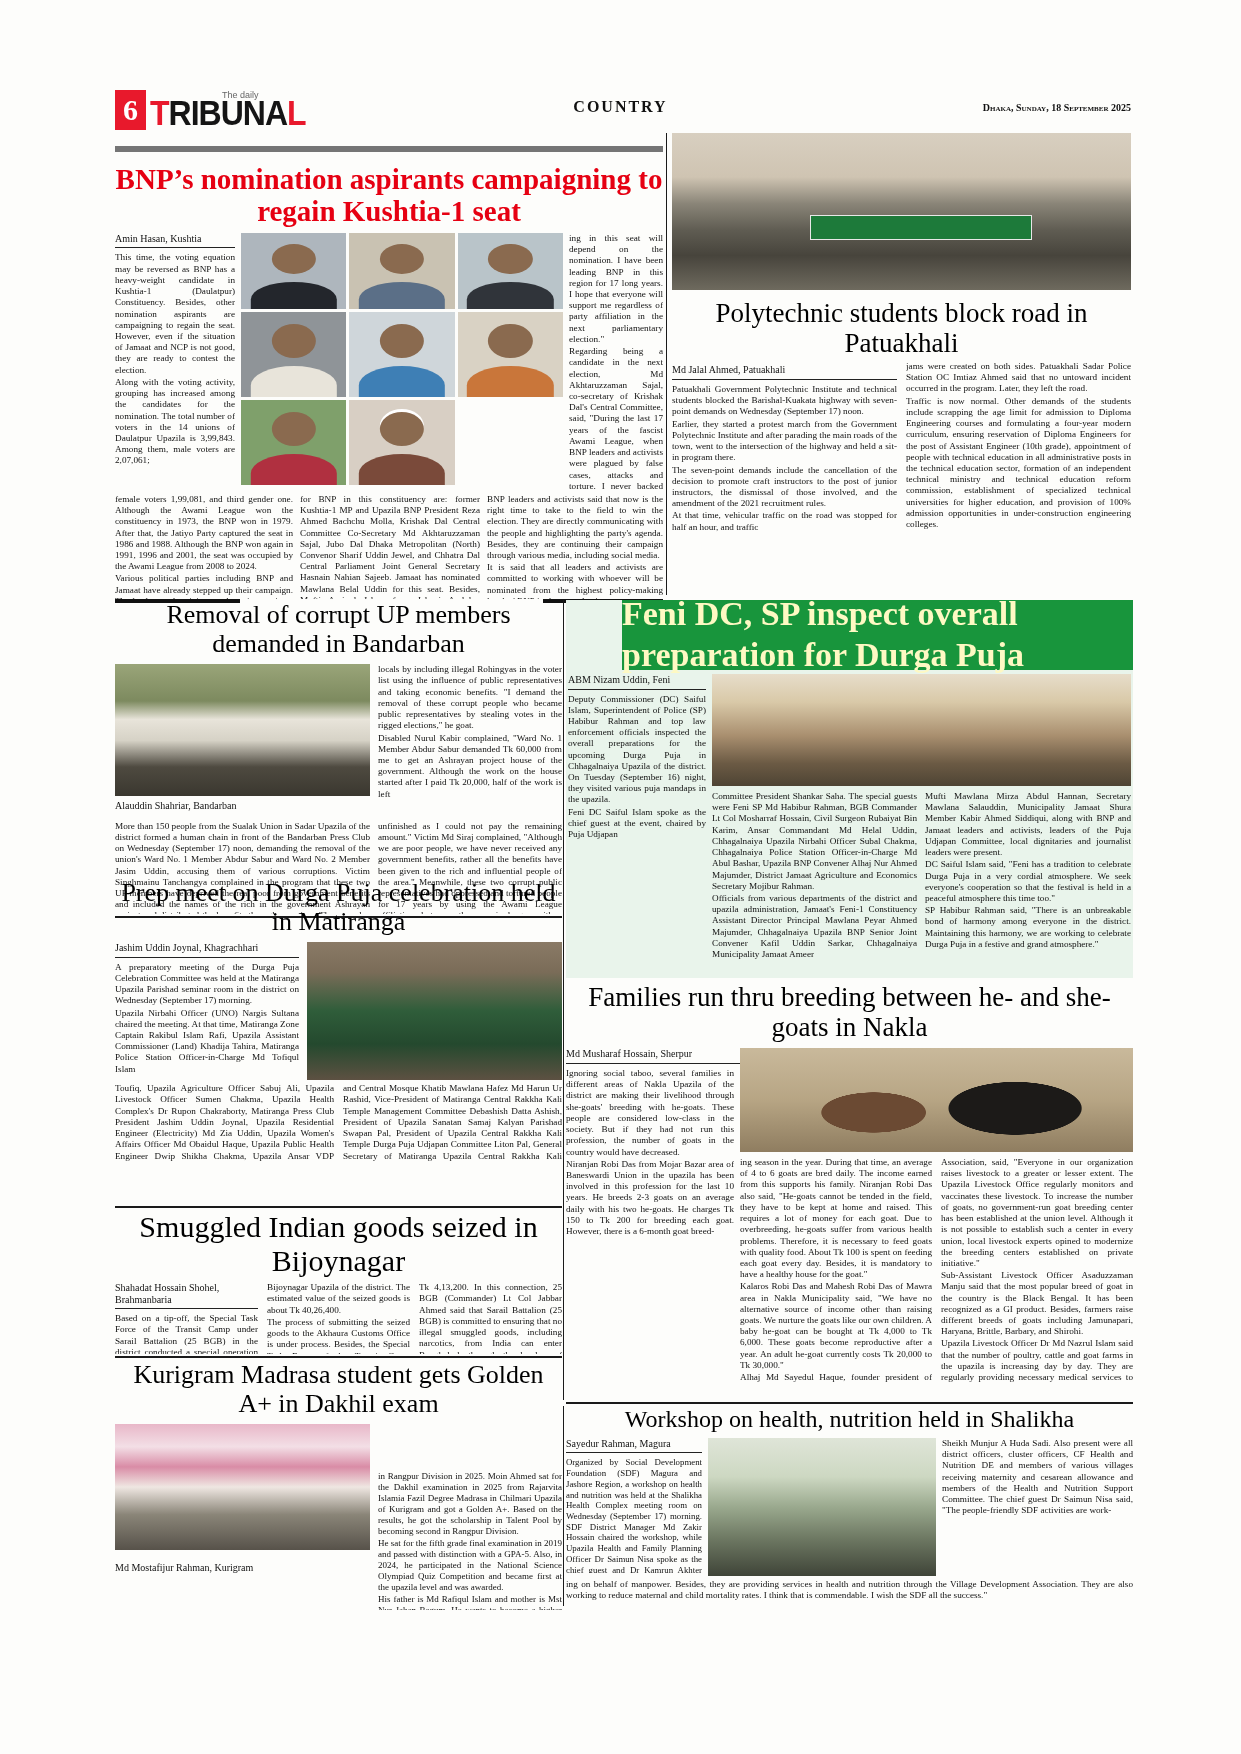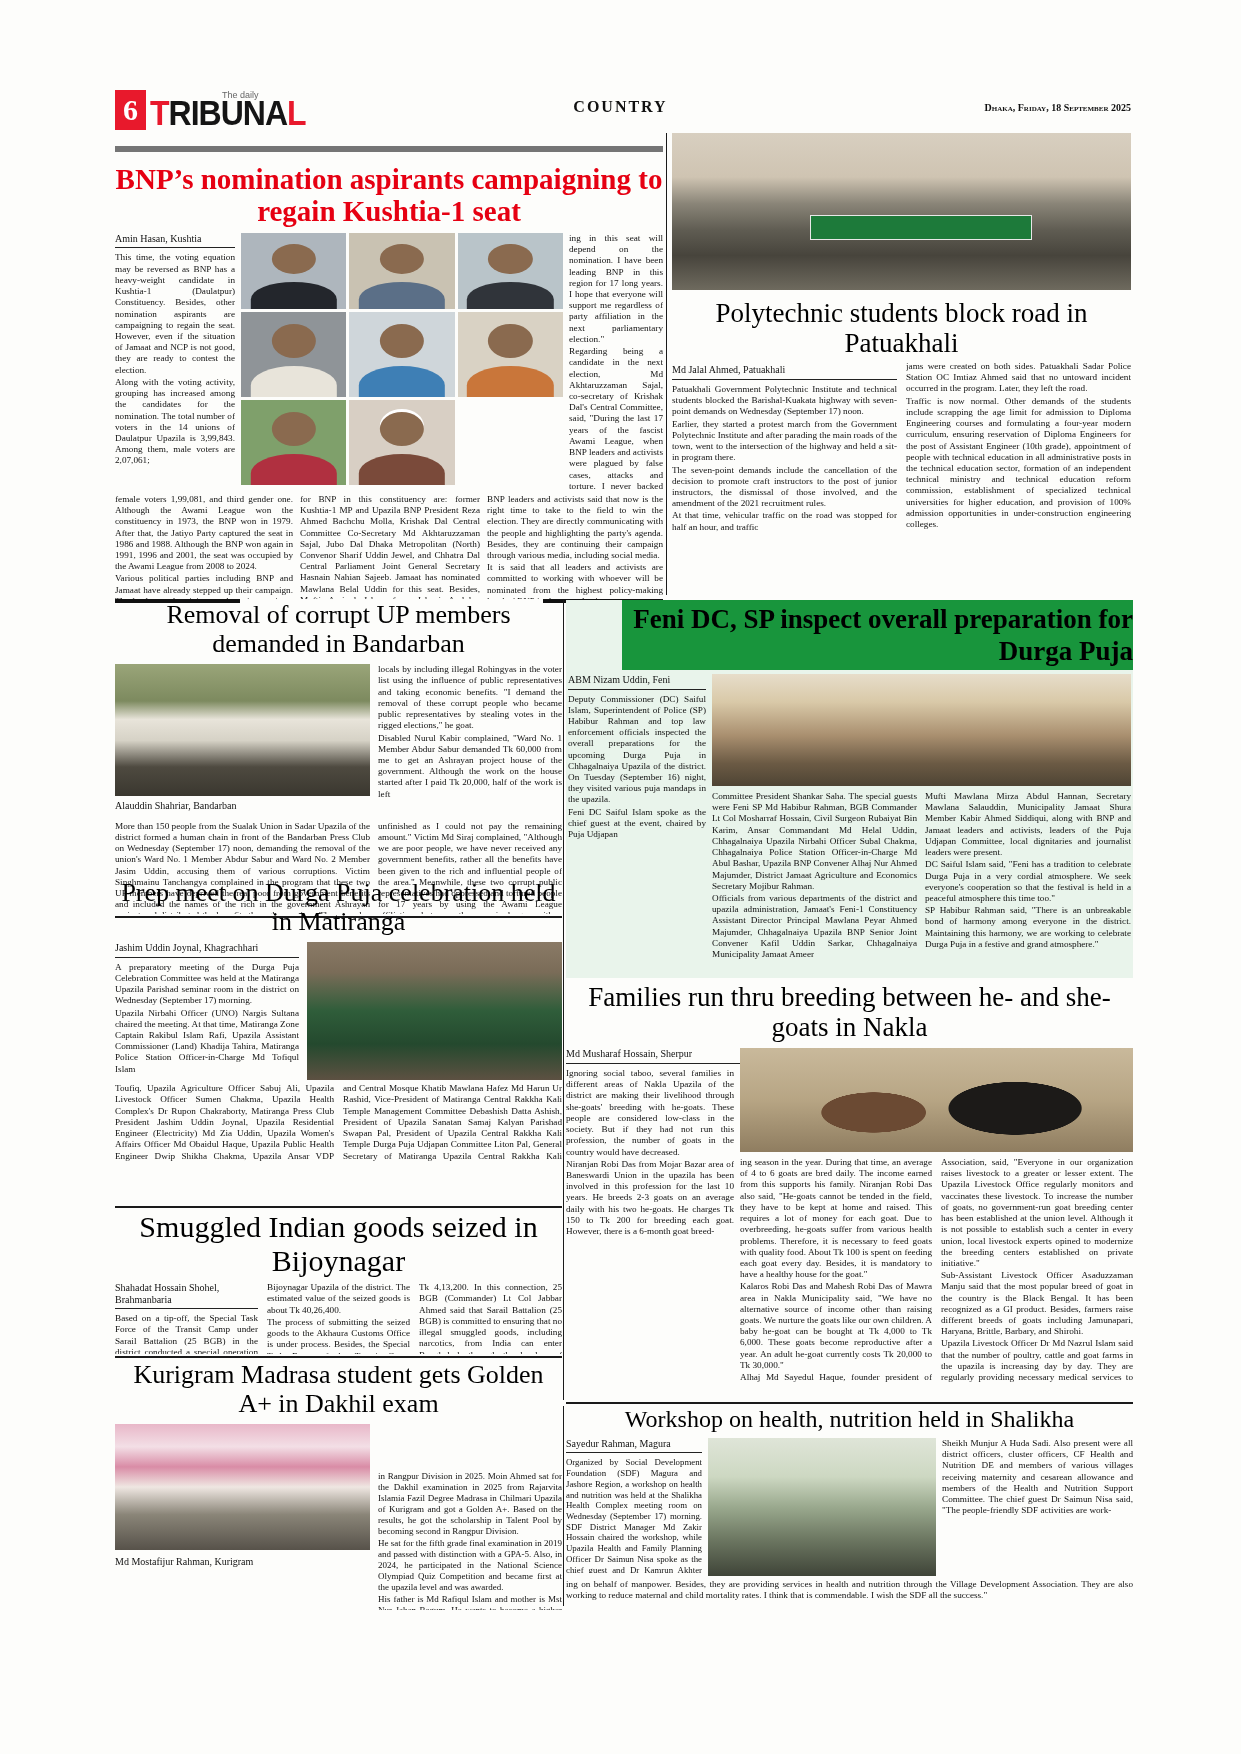--- a/index.html
+++ b/index.html
@@ -52,38 +52,38 @@
   .pt2{background:#c9c2b2;} .pt2::after{background:#5b6f87;}
   .pt3{background:#b9c4c9;} .pt3::after{background:#30343a;}
   .pt4{background:#8f9498;} .pt4::after{background:#e8e4da;}
   .pt5{background:#cfd6da;} .pt5::after{background:#3e7fb5;}
   .pt6{background:#d9d2c4;} .pt6::after{background:#c9763a;}
   .pt7{background:#7fa06b;} .pt7::after{background:#b03040;}
   .pt8{background:#d8cfc4;} .pt8::after{background:#7a4a3a;}
   .pt8::before{background:#8a6a4f;box-shadow:0 -3px 0 0 #fff;}
   
   .feni-bg{background:#e9f4eb;}
-  .feni-banner{background:#18953c;color:#000000;font-weight:bold;font-size:27px;line-height:1.2;
-      text-align:right;font-family:"Liberation Serif",serif;display:flex;align-items:center;justify-content:center;}
+  .feni-banner{background:#18953c;color:#fef9c3;font-weight:bold;font-size:34px;line-height:1.2;
+      text-align:left;font-family:"Liberation Serif",serif;display:flex;align-items:center;justify-content:center;}
   .photo-grid{display:grid;grid-template-columns:repeat(3,1fr);gap:3px;}
 </style>
 </head>
 <body>
 
 <div class="abs" style="left:115px;top:90px;width:1016px;height:44px;">
   <div class="flexrow" style="align-items:flex-start;">
     <div class="pagenum">6</div>
     <div style="margin-left:4px;">
       <div class="logo-daily">The daily</div>
       <div class="logo-main"><span class="logo-red">T</span><span class="logo-black">RIBUNA</span><span class="logo-red">L</span></div>
     </div>
   </div>
 </div>
 <div class="abs section-label" style="left:0;right:0;top:98px;">COUNTRY</div>
-<div class="abs edition-date" style="right:110px;top:102px;width:300px;">Dhaka, Friday, 18 September 2025</div>
+<div class="abs edition-date" style="right:110px;top:102px;width:300px;">Dhaka, Sunday, 18 September 2025</div>
 
 <div class="abs graybar" style="left:115px;top:146px;width:548px;height:6px;"></div>
 
 <div class="abs" style="left:115px;top:156px;width:548px;height:442px;overflow:hidden;margin-top:7px;">
   <div class="hl hl-red">BNP’s nomination aspirants campaigning to regain Kushtia-1 seat</div>
   <div class="flexrow" style="margin-top:5px;gap:6px;height:256px;">
     <div style="width:120px;flex:none;">
       <div class="byline">Amin Hasan, Kushtia</div>
       <div class="body-col" style="height:232px;">
         <p>This time, the voting equation may be reversed as BNP has a heavy-weight candidate in Kushtia-1 (Daulatpur) Constituency. Besides, other nomination aspirants are campaigning to regain the seat. However, even if the situation of Jamaat and NCP is not good, they are ready to contest the election.</p>
@@ -239,21 +239,21 @@
   </div>
 </div>
 
 <div class="abs hrule" style="left:115px;top:1356px;width:447px;height:2px;"></div>
 
 <div class="abs" style="left:115px;top:1360px;width:447px;height:250px;overflow:hidden;">
   <div class="hl hl-26">Kurigram Madrasa student gets Golden A+ in Dakhil exam</div>
   <div class="flexrow" style="margin-top:6px;gap:8px;">
     <div style="width:255px;flex:none;">
       <div class="ph ph-kurigram" style="width:255px;height:126px;"></div>
-      <div class="byline" style="margin-top:6px;border-bottom:none;">Md Mostafijur Rahman, Kurigram</div>
+      <div class="byline" style="margin-top:12px;border-bottom:none;">Md Mostafijur Rahman, Kurigram</div>
     </div>
     <div class="body-col" style="width:184px;flex:none;height:148px;font-size:9px;margin-top:47px;">
       <p>in Rangpur Division in 2025. Moin Ahmed sat for the Dakhil examination in 2025 from Rajarvita Islamia Fazil Degree Madrasa in Chilmari Upazila of Kurigram and got a Golden A+. Based on the results, he got the scholarship in Talent Pool by becoming second in Rangpur Division.</p>
       <p>He sat for the fifth grade final examination in 2019 and passed with distinction with a GPA-5. Also, in 2024, he participated in the National Science Olympiad Quiz Competition and became first at the upazila level and was awarded.</p>
       <p>His father is Md Rafiqul Islam and mother is Mst Nur Jahan Begum. He wants to become a higher researcher on Islamic education and a servant of the religion in the future. He sought prayer from everyone.</p>
     </div>
   </div>
   <div class="body-col" style="width:447px;height:26px;margin-top:2px;">
     <p>Moin Ahmed, a student of Rajarvita Islamia Fazil Madrasa, has received a scholarship in Talent Pool by becoming second</p>
   </div>

